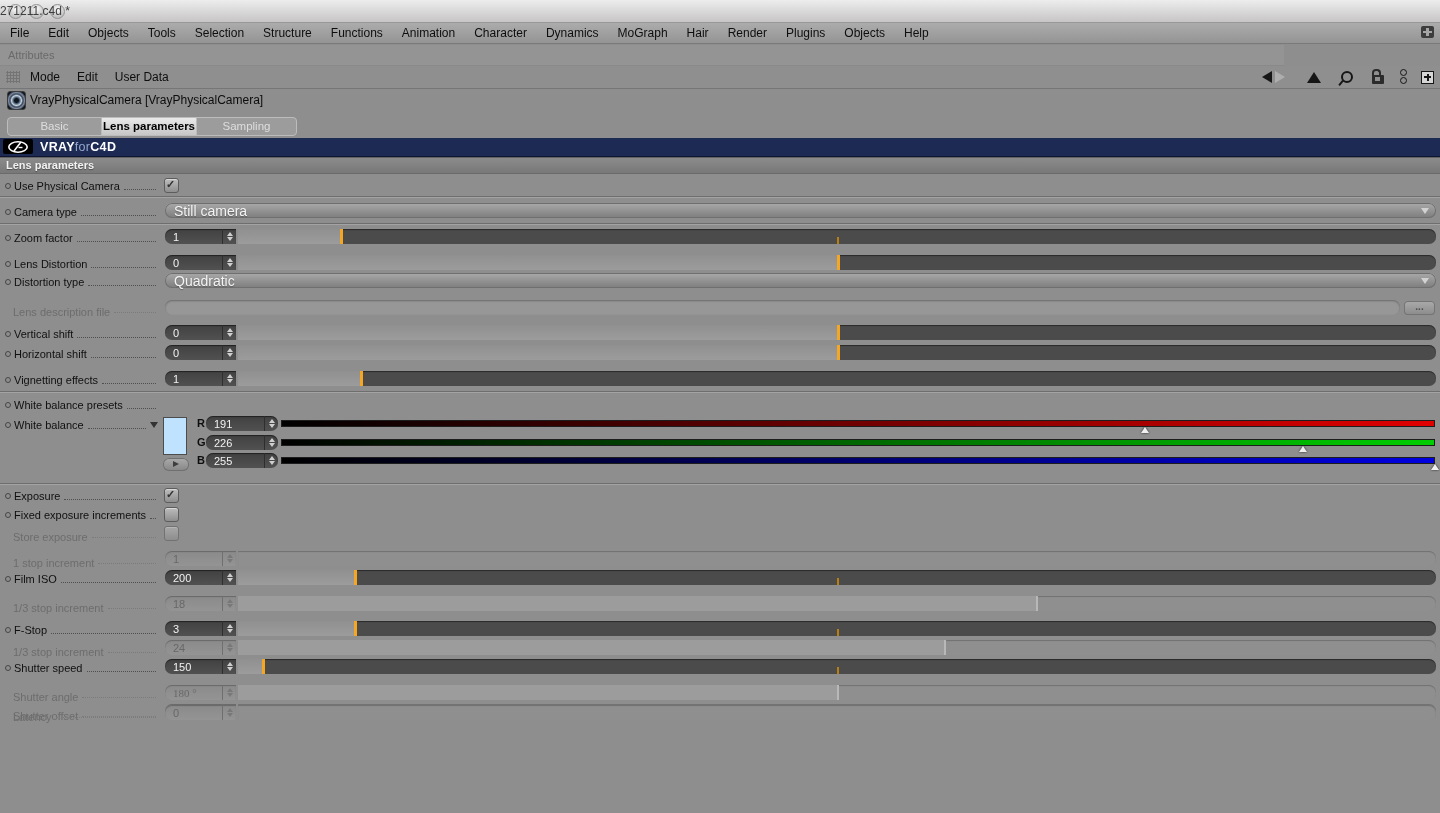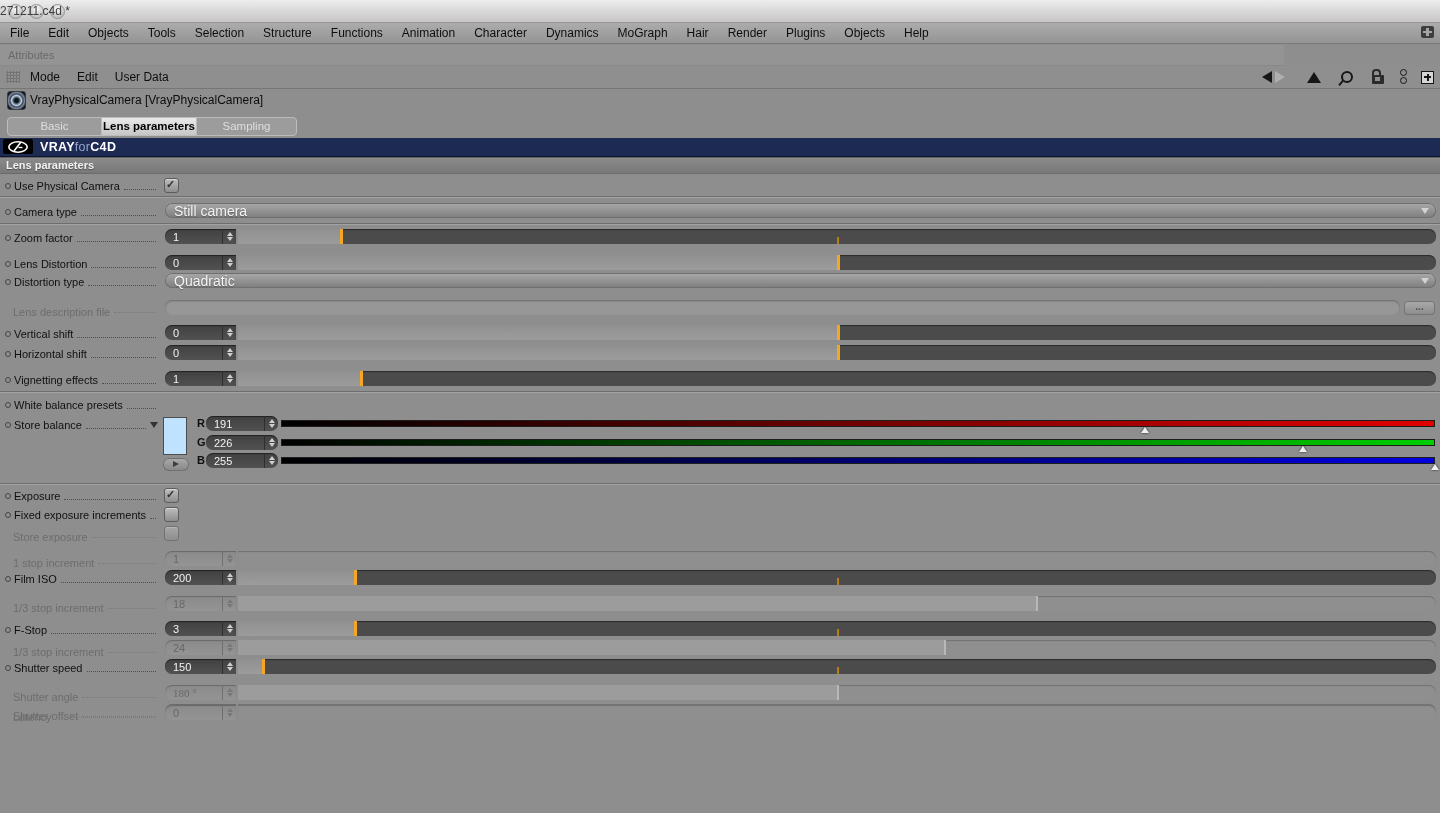--- a/index.html
+++ b/index.html
@@ -367,21 +367,21 @@
       <div class="prow" style="top: 395px;">
         <div class="lblzone">
           <div class="adot"></div>
           <div class="plbl">White balance presets</div>
           <div class="leader"></div>
         </div>
       </div>
       <div class="prow" style="top: 415px; height: 62px;">
         <div class="lblzone">
           <div class="adot"></div>
-          <div class="plbl">Store balance</div>
+          <div class="plbl">White balance</div>
           <div class="leader"></div>
           <div class="expander"></div>
         </div>
         <div class="swatch" style="background: rgb(191, 226, 255);"></div>
         <div class="expandbtn">
           <div class="tri"></div>
         </div>
         <div class="chletter" style="left: 197px; top: 2px;">R</div>
         <div class="chfield" style="left: 206px; top: 1px;">
           <div class="val">191</div>

